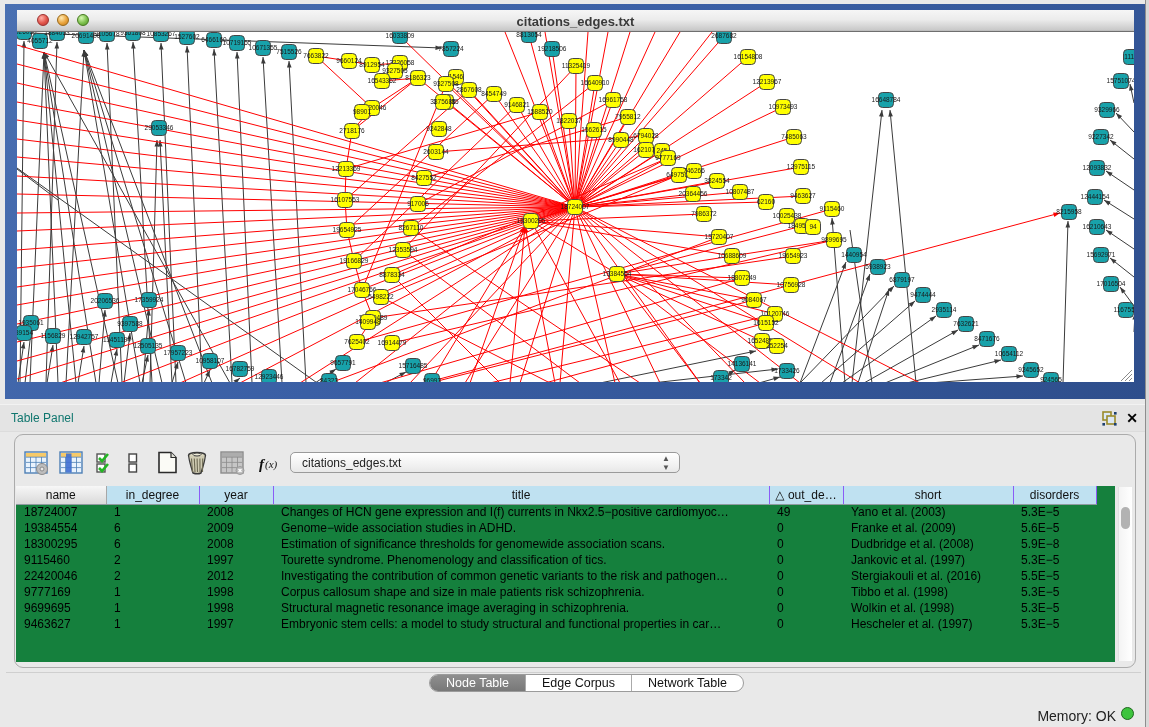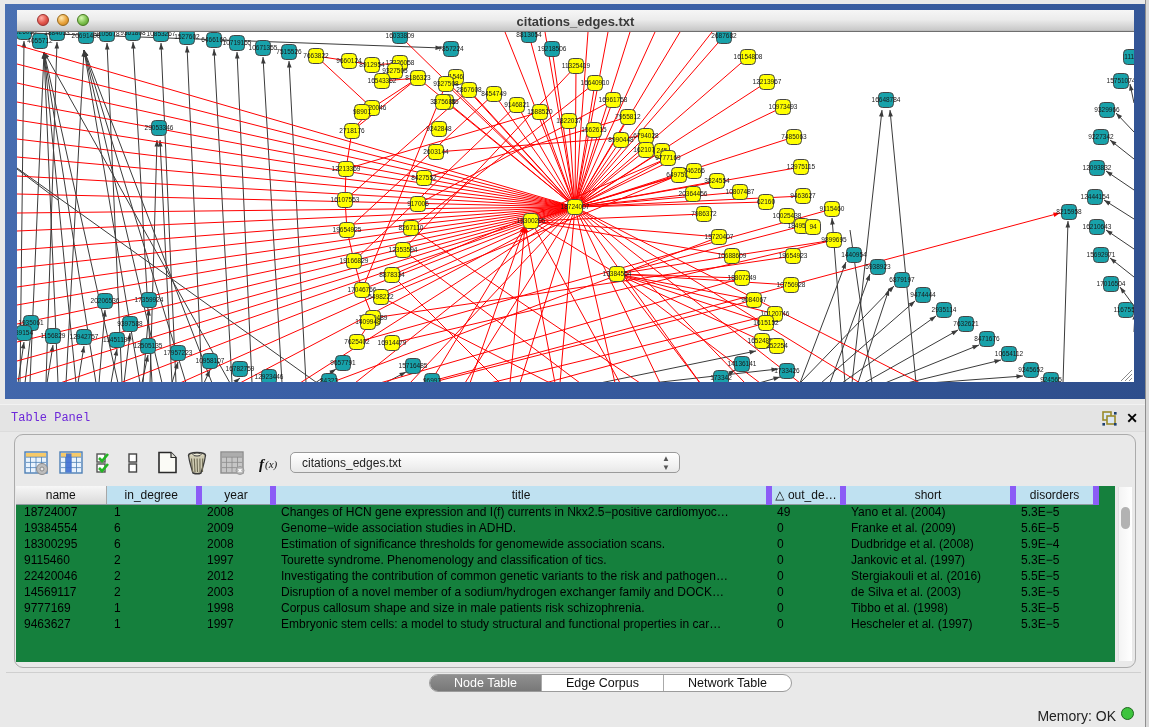--- a/index.html
+++ b/index.html
@@ -10,41 +10,41 @@
   border-bottom:1px solid #6f6f6f; }
 #titlebar .title { text-align:center; font-size:13px; color:#3a3a3a; line-height:23px; font-weight:bold; }
 .tl { position:absolute; top:4px; width:12px; height:12px; border-radius:50%; }
 #tl-r { left:20px; background:radial-gradient(circle at 35% 30%, #ffb0a8, #e2544a 55%, #b13b34); border:1px solid #9d2f2f;}
 #tl-y { left:40px; background:radial-gradient(circle at 35% 30%, #ffe9b0, #e9a33b 55%, #c07c1f); border:1px solid #996818;}
 #tl-g { left:60px; background:radial-gradient(circle at 35% 30%, #d6f8b0, #7cc04c 55%, #539328); border:1px solid #45791f;}
 #canvas { position:absolute; left:12px; top:28px; width:1117px; height:350px; background:#fff; overflow:hidden; }
 #rightstrip { position:absolute; right:0; top:0; width:4px; height:727px; background:#d8d8d8; border-left:1px solid #8e8e8e; }
 #tp-bar { position:absolute; left:0; top:404px; width:1145px; height:28px; background:#e4e4e4;
   border-top:1px solid #f2f2f2; border-bottom:1px solid #dcdcdc;}
-#tp-bar .t { position:absolute; left:11px; top:6px; font-size:12px; color:#6d28d9;font-family:Liberation Mono, monospace; }
+#tp-bar .t { position:absolute; left:11px; top:6px; font-size:12px; color:#0f766e; }
 #panel { position:absolute; left:14px; top:434px; width:1122px; height:234px;
   border:1px solid #ababab; border-radius:9px; background:#e9e9e9; }
 #toolbar { position:absolute; left:6px; top:14px; height:26px; }
 #combo { position:absolute; left:275px; top:17px; width:390px; height:21px;
   border:1px solid #9a9a9a; border-radius:5px;
   background:linear-gradient(#ffffff,#f2f2f2 60%,#e8e8e8); font-size:12px; color:#222;
   line-height:20px; padding-left:11px; }
 #combo .arr { position:absolute; right:9px; top:1px; font-size:8px; color:#555; line-height:9px;}
 #tablewrap { position:absolute; left:1px; top:51px; width:1099px; height:176px; background:#15803d; overflow:hidden;}
 table { border-collapse:collapse; table-layout:fixed; width:1080px; font-size:12px; }
 th { height:18px; font-weight:normal; font-size:12px; color:#111;
-  background:#bfe1f1; border-right:6px solid #8b5cf6; border-bottom:1px solid #8f9aa0; padding:0;}
+  background:#bfe1f1; border-right:1px solid #8b5cf6; border-bottom:1px solid #8f9aa0; padding:0;}
 th.namecol { background:linear-gradient(#f7f7f7,#dadada); border-right:1px solid #a7a7a7;}
 td { height:16px; padding:0 0 0 8px; white-space:nowrap; overflow:hidden; color:#000; }
 #vscroll { position:absolute; right:3px; top:52px; width:14px; height:174px;
   background:linear-gradient(90deg,#f4f4f4,#ffffff); border-left:1px solid #e0e0e0;}
 #vthumb { position:absolute; left:2px; top:20px; width:9px; height:22px; background:#b2b2b2; border-radius:5px;}
 #tabs { position:absolute; left:429px; top:674px; height:18px; display:flex;
   border:1px solid #9b9b9b; border-radius:9px; overflow:hidden; background:#fff; }
-#tabs .seg { font-size:12.5px; line-height:17px; padding:0 24px; color:#111; border-right:1px solid #aaa;}
+#tabs .seg { font-size:12.5px; line-height:17px; padding:0 16px; color:#111; border-right:1px solid #aaa;}
 #tabs .sel { background:linear-gradient(#8f8f8f,#787878); color:#fff; }
 #tabs .seg:last-child { border-right:none;text-align:right; }
 #sepline { position:absolute; left:6px; top:672px; width:1135px; height:1px; background:#cfcfcf; }
 #memory { position:absolute; right:33px; top:708px; font-size:14px; color:#222; }
 #memdot { position:absolute; right:15px; top:707px; width:13px; height:13px; border-radius:50%;
   background:#3ec43e; border:1.5px solid #1f661f; }
 .float-ico { position:absolute; right:32px; top:411px; width:15px; height:15px; }
 .close-ico { position:absolute; right:11px; top:410px; font-size:14px; font-weight:bold; color:#000; }
 </style></head>
 <body>
@@ -797,75 +797,75 @@
             <th>disorders</th>
           </tr>
         </thead>
         <tbody>
           <tr>
             <td>18724007</td>
             <td>1</td>
             <td>2008</td>
             <td>Changes of HCN gene expression and I(f) currents in Nkx2.5−positive cardiomyoc…</td>
             <td>49</td>
-            <td>Yano et al. (2004)</td>
+            <td>Yano et al. (2003)</td>
             <td>5.3E−5</td>
           </tr>
           <tr>
             <td>19384554</td>
             <td>6</td>
             <td>2009</td>
             <td>Genome−wide association studies in ADHD.</td>
             <td>0</td>
             <td>Franke et al. (2009)</td>
             <td>5.6E−5</td>
           </tr>
           <tr>
             <td>18300295</td>
             <td>6</td>
             <td>2008</td>
             <td>Estimation of significance thresholds for genomewide association scans.</td>
             <td>0</td>
             <td>Dudbridge et al. (2008)</td>
-            <td>5.9E−4</td>
+            <td>5.9E−8</td>
           </tr>
           <tr>
             <td>9115460</td>
             <td>2</td>
             <td>1997</td>
             <td>Tourette syndrome. Phenomenology and classification of tics.</td>
             <td>0</td>
             <td>Jankovic et al. (1997)</td>
             <td>5.3E−5</td>
           </tr>
           <tr>
             <td>22420046</td>
             <td>2</td>
             <td>2012</td>
             <td>Investigating the contribution of common genetic variants to the risk and pathogen…</td>
             <td>0</td>
             <td>Stergiakouli et al. (2016)</td>
             <td>5.5E−5</td>
           </tr>
           <tr>
-            <td>14569117</td>
-            <td>2</td>
-            <td>2003</td>
-            <td>Disruption of a novel member of a sodium/hydrogen exchanger family and DOCK…</td>
-            <td>0</td>
-            <td>de Silva et al. (2003)</td>
-            <td>5.3E−5</td>
-          </tr>
-          <tr>
             <td>9777169</td>
             <td>1</td>
             <td>1998</td>
             <td>Corpus callosum shape and size in male patients risk schizophrenia.</td>
             <td>0</td>
             <td>Tibbo et al. (1998)</td>
+            <td>5.3E−5</td>
+          </tr>
+          <tr>
+            <td>9699695</td>
+            <td>1</td>
+            <td>1998</td>
+            <td>Structural magnetic resonance image averaging in schizophrenia.</td>
+            <td>0</td>
+            <td>Wolkin et al. (1998)</td>
             <td>5.3E−5</td>
           </tr>
           <tr>
             <td>9463627</td>
             <td>1</td>
             <td>1997</td>
             <td>Embryonic stem cells: a model to study structural and functional properties in car…</td>
             <td>0</td>
             <td>Hescheler et al. (1997)</td>
             <td>5.3E−5</td>

